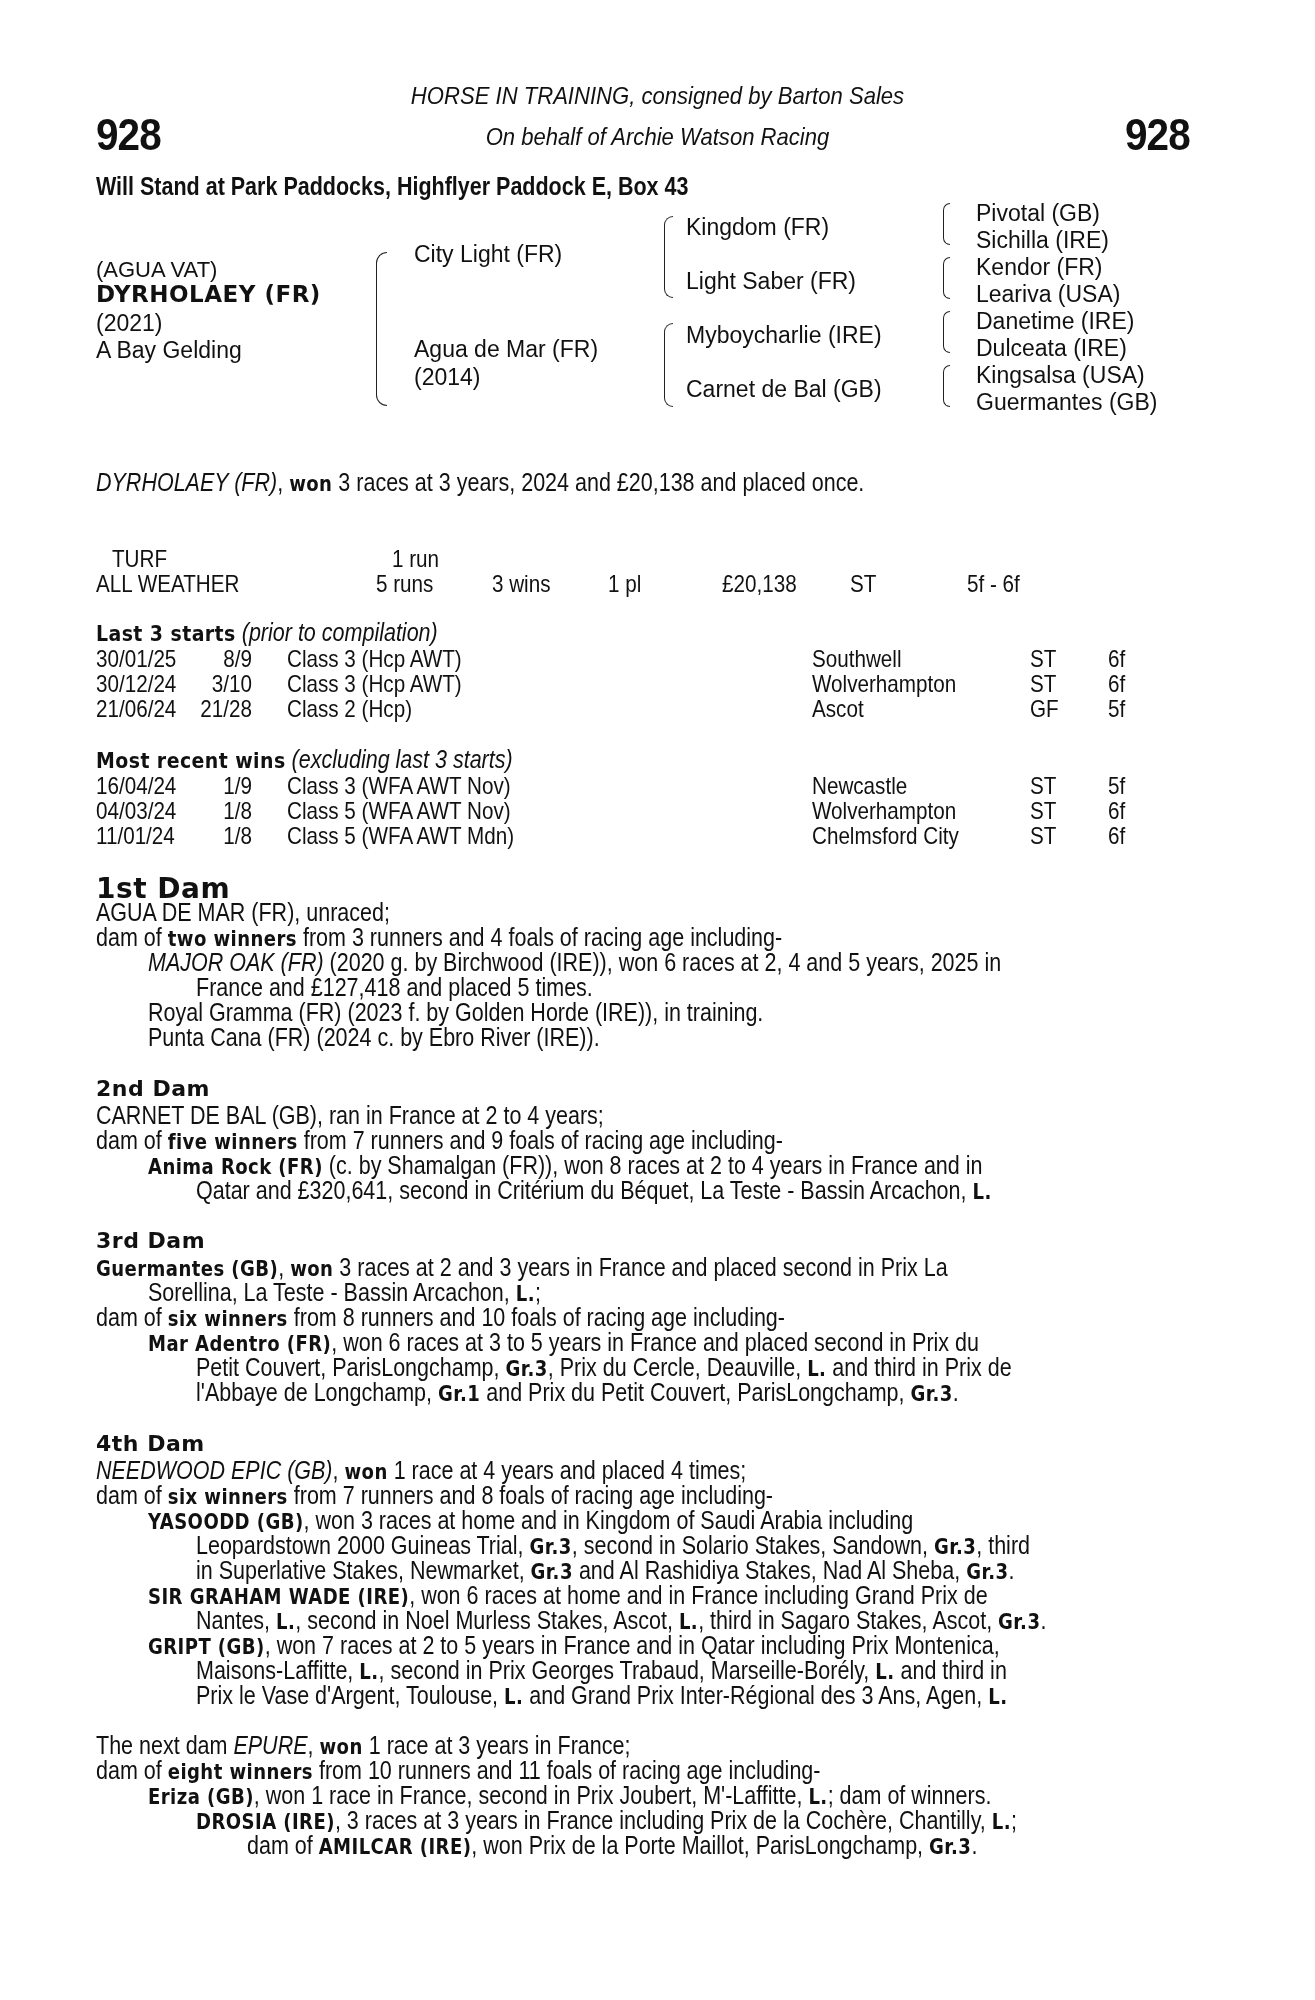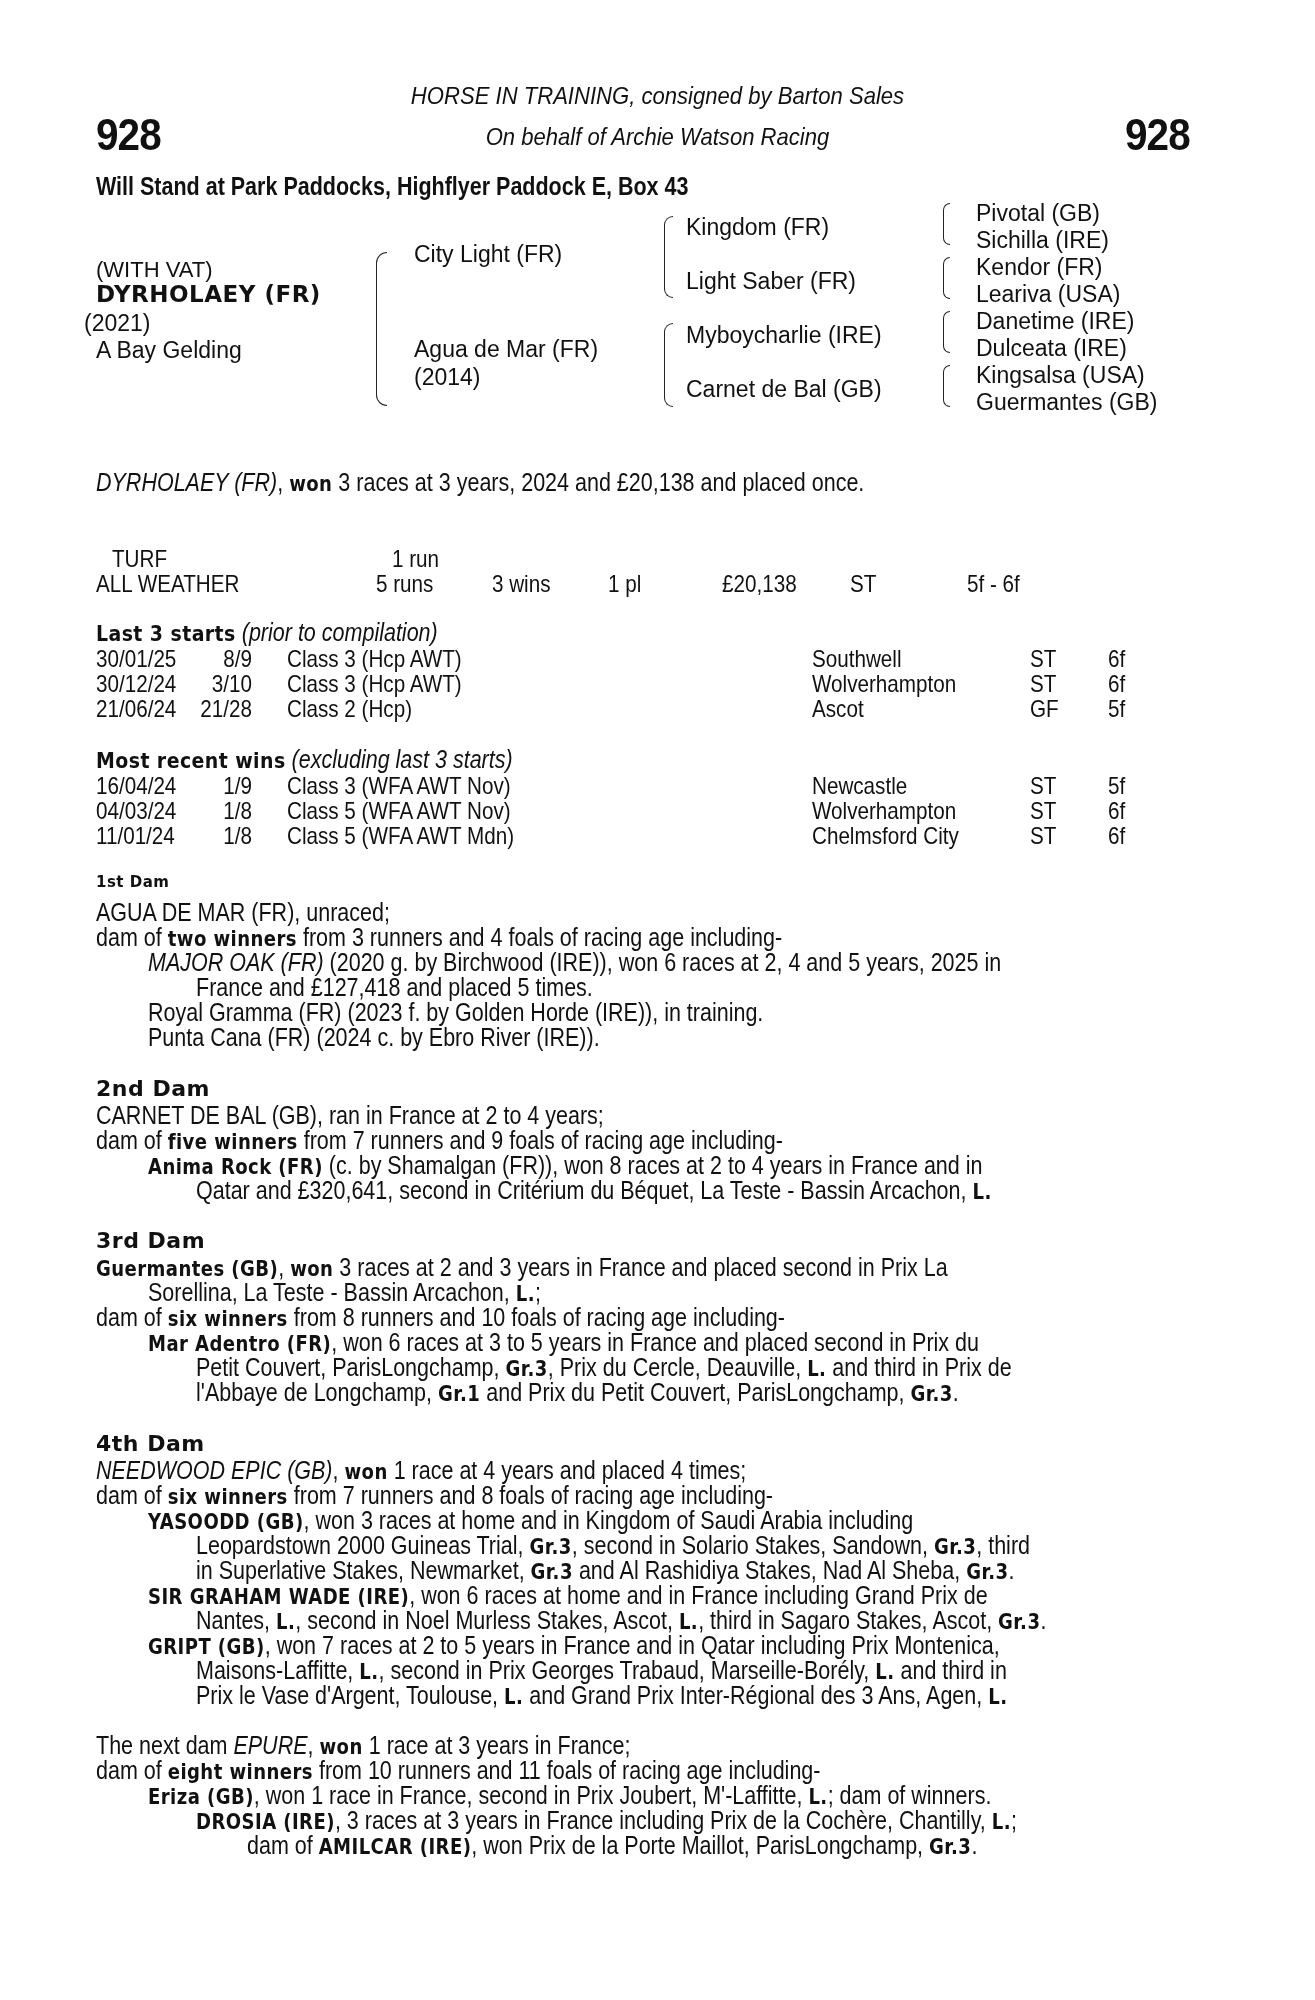--- a/index.html
+++ b/index.html
@@ -21,23 +21,23 @@
 <body>
 
 <div class="page">
 
   <div class="abs lot" style="left:96px;top:113px;">928</div>
   <div class="abs lot" style="left:1125px;top:113px;">928</div>
   <div class="abs hdr" style="left:0;width:1315px;top:84px;">HORSE IN TRAINING, consigned by Barton Sales</div>
   <div class="abs hdr" style="left:0;width:1315px;top:125px;">On behalf of Archie Watson Racing</div>
   <div class="abs stand cond" style="left:96px;top:174px;font-size:25px;">Will Stand at Park Paddocks, Highflyer Paddock E, Box 43</div>
 
-  <div class="abs" style="left:96px;top:259px;font-size:22px;">(WITH VAT)</div>
+  <div class="abs" style="left:96px;top:259px;font-size:22px;">(AGUA VAT)</div>
   <div class="abs heavy" style="left:96px;top:283px;font-size:23px;">DYRHOLAEY (FR)</div>
-  <div class="abs" style="left:84px;top:312px;">(2021)</div>
+  <div class="abs" style="left:96px;top:312px;">(2021)</div>
   <div class="abs" style="left:96px;top:339px;">A Bay Gelding</div>
 
   <div>
     <div class="brace" style="left:376px;top:252px;width:10px;height:152px;"></div>
   </div>
   <div class="abs ped" style="left:414px;top:243px;">City Light (FR)</div>
   <div class="abs ped" style="left:414px;top:338px;">Agua de Mar (FR)</div>
   <div class="abs ped" style="left:414px;top:366px;">(2014)</div>
 
   <div class="brace" style="left:664px;top:216px;width:8px;height:80px;"></div>
@@ -128,21 +128,21 @@
     <div style="position:absolute;top:50px;height:25px;width:1315px;">
       <span class="cond" style="left:96px;">11/01/24</span>
       <span class="cond" style="left:180px;width:72px;text-align:right;transform-origin:right top;">1/8</span>
       <span class="cond" style="left:287px;">Class 5 (WFA AWT Mdn)</span>
       <span class="cond" style="left:812px;">Chelmsford City</span>
       <span class="cond" style="left:1030px;">ST</span>
       <span class="cond" style="left:1108px;">6f</span>
     </div>
   </div>
 
-  <div class="abs heavy" style="left:96px;top:875px;font-size:15px;">1st Dam</div>
+  <div class="abs heavy" style="left:96px;top:875px;font-size:28px;">1st Dam</div>
   <div class="abs cond" style="left:96px;top:900px;font-size:25px;">AGUA DE MAR (FR), unraced;</div>
   <div class="abs cond" style="left:96px;top:925px;font-size:25px;"><span>dam of </span><span class="heavy" style="font-size:21px;">two winners</span><span> from 3 runners and 4 foals of racing age including-</span></div>
   <div class="abs cond" style="left:148px;top:950px;font-size:25px;"><span class="i">MAJOR OAK (FR)</span><span> (2020 g. by Birchwood (IRE)), won 6 races at 2, 4 and 5 years, 2025 in</span></div>
   <div class="abs cond" style="left:196px;top:975px;font-size:25px;">France and £127,418 and placed 5 times.</div>
   <div class="abs cond" style="left:148px;top:1000px;font-size:25px;">Royal Gramma (FR) (2023 f. by Golden Horde (IRE)), in training.</div>
   <div class="abs cond" style="left:148px;top:1025px;font-size:25px;">Punta Cana (FR) (2024 c. by Ebro River (IRE)).</div>
 
   <div class="abs heavy" style="left:96px;top:1078px;font-size:22px;">2nd Dam</div>
   <div class="abs cond" style="left:96px;top:1103px;font-size:25px;">CARNET DE BAL (GB), ran in France at 2 to 4 years;</div>
   <div class="abs cond" style="left:96px;top:1128px;font-size:25px;"><span>dam of </span><span class="heavy" style="font-size:21px;">five winners</span><span> from 7 runners and 9 foals of racing age including-</span></div>

